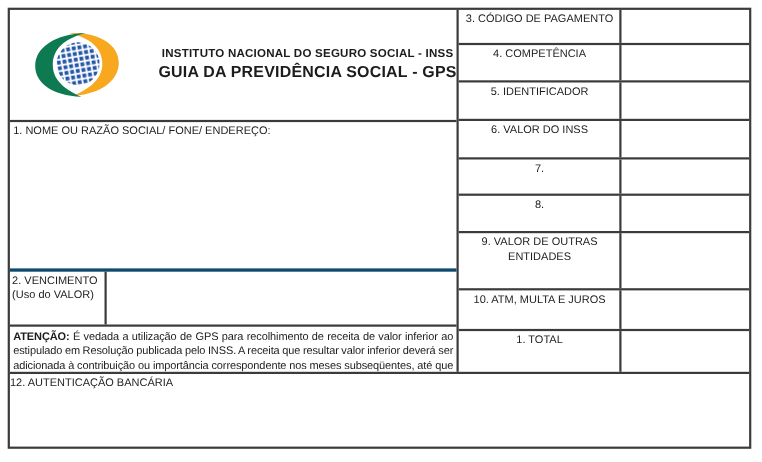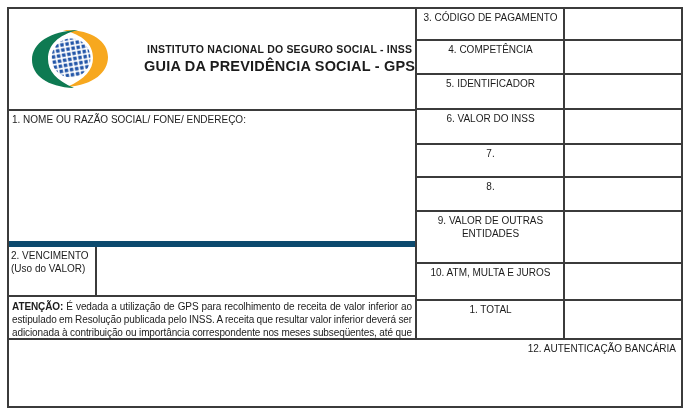--- a/index.html
+++ b/index.html
@@ -19,41 +19,41 @@
   .right-col { flex:1; display:flex; flex-direction:column; }
 
   
   .header-cell { height:102px; border-bottom:2px solid #3b3b3b; display:flex; align-items:center; }
   .logo { margin-left:21px; flex:0 0 auto; }
   .titles { flex:1; padding-left:34px; padding-right:4px; text-align:center; }
   .t1 { font-size:10.5px; font-weight:bold; line-height:13px; letter-spacing:0.2px; white-space:nowrap; }
   .t2 { font-size:14.5px; font-weight:bold; line-height:18px; letter-spacing:0.2px; margin-top:1px; white-space:nowrap; }
 
   
-  .field1 { height:136px; border-bottom:6px solid #0c4a6e; display:flex; flex-direction:column; }
+  .field1 { height:136px; border-bottom:3px solid #0c4a6e; display:flex; flex-direction:column; }
   .lbl { font-size:10px; line-height:13px; padding:2px 0 0 3px; }
   .fill { flex:1; }
   .field2 { height:50px; border-bottom:2px solid #3b3b3b; display:flex; }
   .field2-label { width:88px; border-right:2px solid #3b3b3b; font-size:10px; line-height:13px; padding:2px 0 0 2px; }
   .field2-value { flex:1; }
   .atencao {
     flex:1; padding:4px 3px 0 3px; text-align:justify;
     font-size:10px; line-height:12.9px; letter-spacing:-0.1px; word-spacing:-0.4px;
     overflow:hidden;
   }
   .atencao .b { font-weight:bold; }
 
   
   .r-row { display:flex; border-bottom:2px solid #3b3b3b; }
   .r-row.last { flex:1; border-bottom:none; }
   .r-label { width:148px; border-right:2px solid #3b3b3b; font-size:10px; line-height:13px; padding:2px 2px 0 3px;text-align:center; }
   .r-value { flex:1; }
 
   
-  .bottom { height:66px; display:flex; flex-direction:column; }
+  .bottom { height:66px; display:flex; flex-direction:row; }
   .auth-label { text-align:right; font-size:10px; line-height:13px; padding:2px 5px 0 0; }
 </style>
 </head>
 <body>
 
 <div class="form">
   <div class="top">
 
     <div class="left-col">
 

